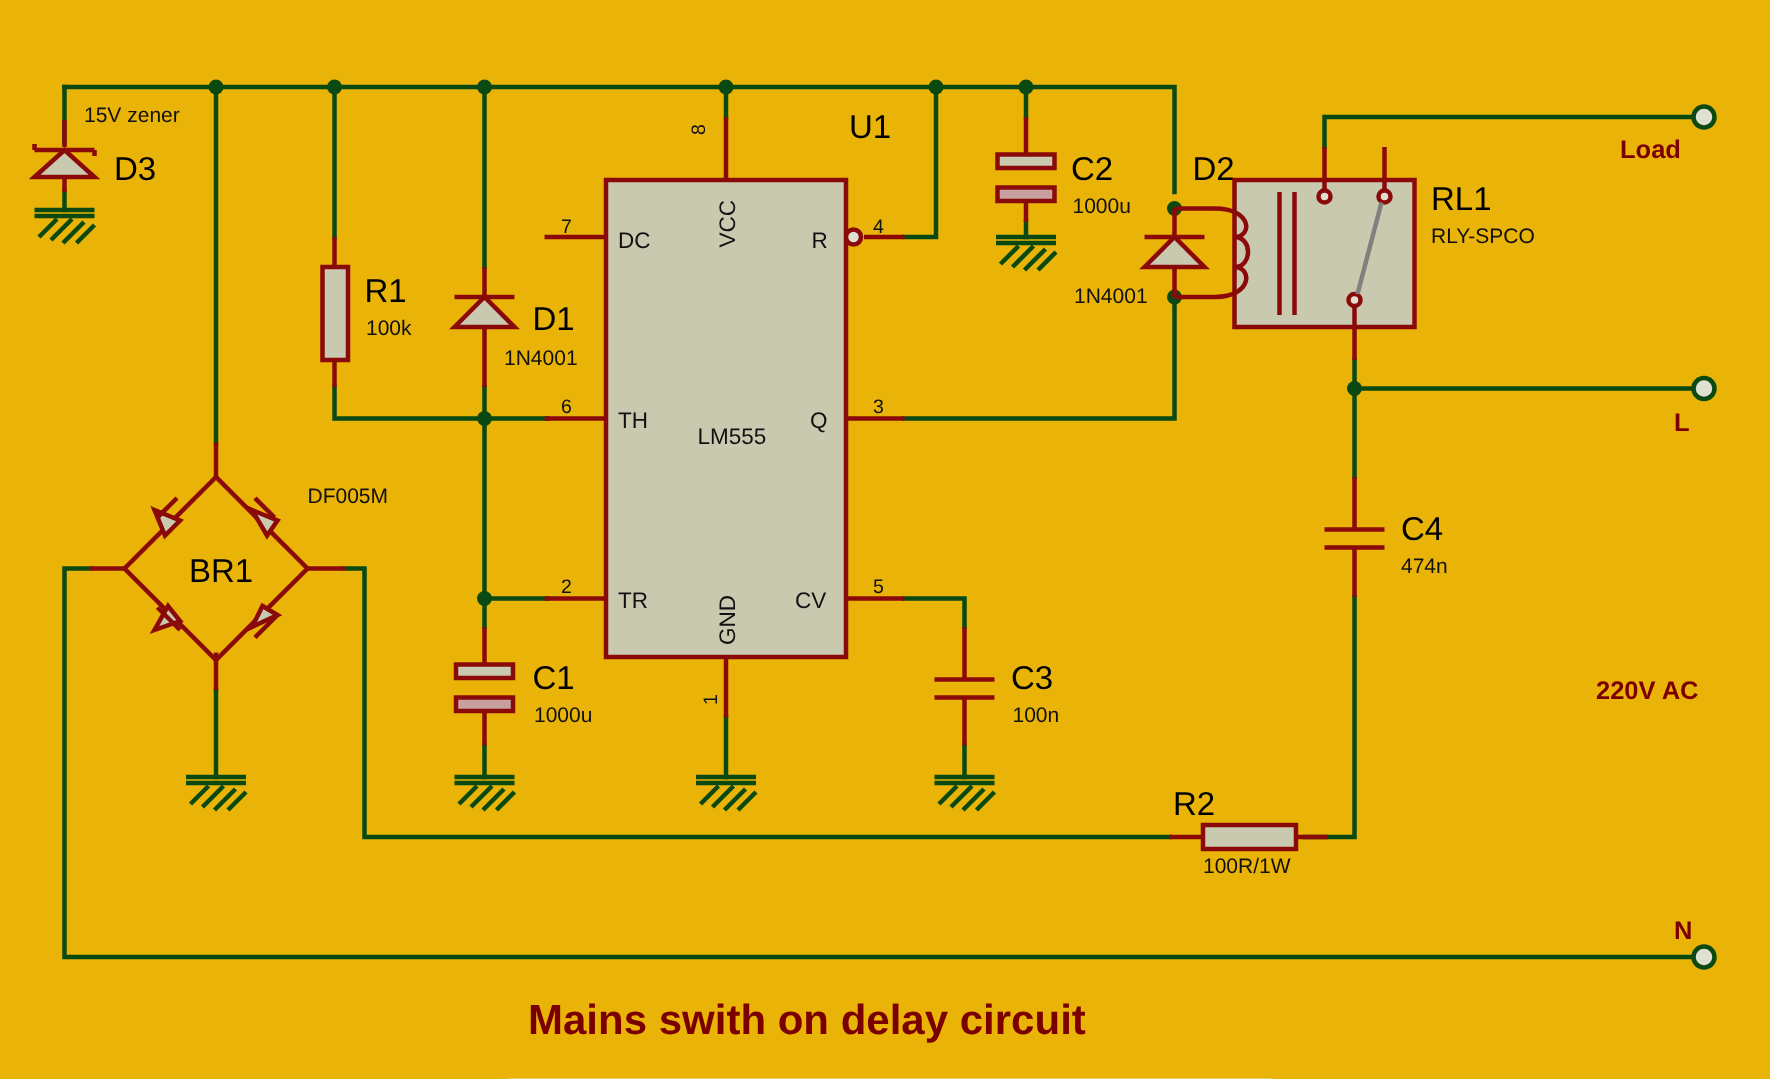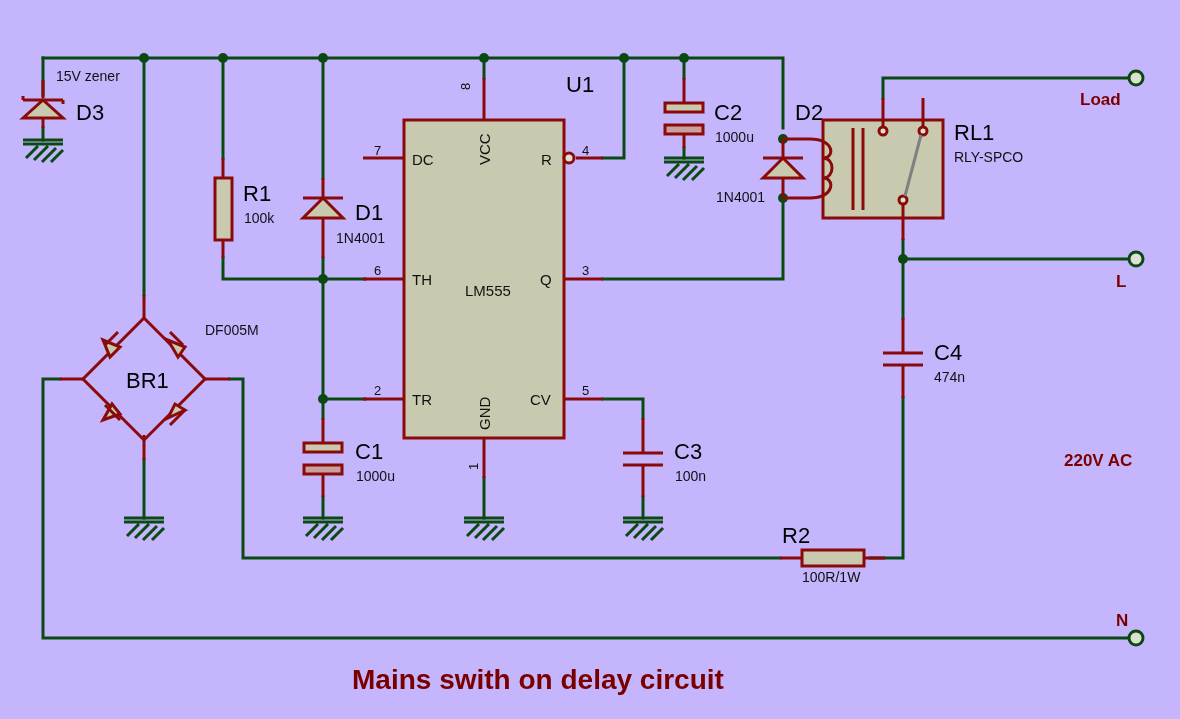--- a/index.html
+++ b/index.html
@@ -1,16 +1,16 @@
 <!DOCTYPE html>
 <html><head>
 <meta charset="utf-8">
 <style>
   html, body { margin: 0; padding: 0; background: #e0e0d2; }
-  #canvas { position: relative; width: 1180px; height: 719px; overflow: hidden; background: #c4b5fd; }
+  #canvas { position: relative; width: 1180px; height: 719px; overflow: hidden; background: #eab308; }
   svg { position: absolute; left: 0; top: 0; }
   .wire { stroke: #0a4a12; stroke-width: 3; fill: none; stroke-linecap: square; }
   .comp { stroke: #8a0a0a; stroke-width: 3; fill: none; }
   .body { fill: #c9c9b0; stroke: #8a0a0a; stroke-width: 3; }
   .junc { fill: #0a4a12; }
   .gnd { stroke: #0a4a12; stroke-width: 3; fill: none; }
   .t-ref { font-family: "Liberation Sans", sans-serif; font-size: 22px; fill: #000; }
   .t-val { font-family: "Liberation Sans", sans-serif; font-size: 14px; fill: #111; }
   .t-pin { font-family: "Liberation Sans", sans-serif; font-size: 13px; fill: #111; }
   .t-ic { font-family: "Liberation Sans", sans-serif; font-size: 15px; fill: #111; }

